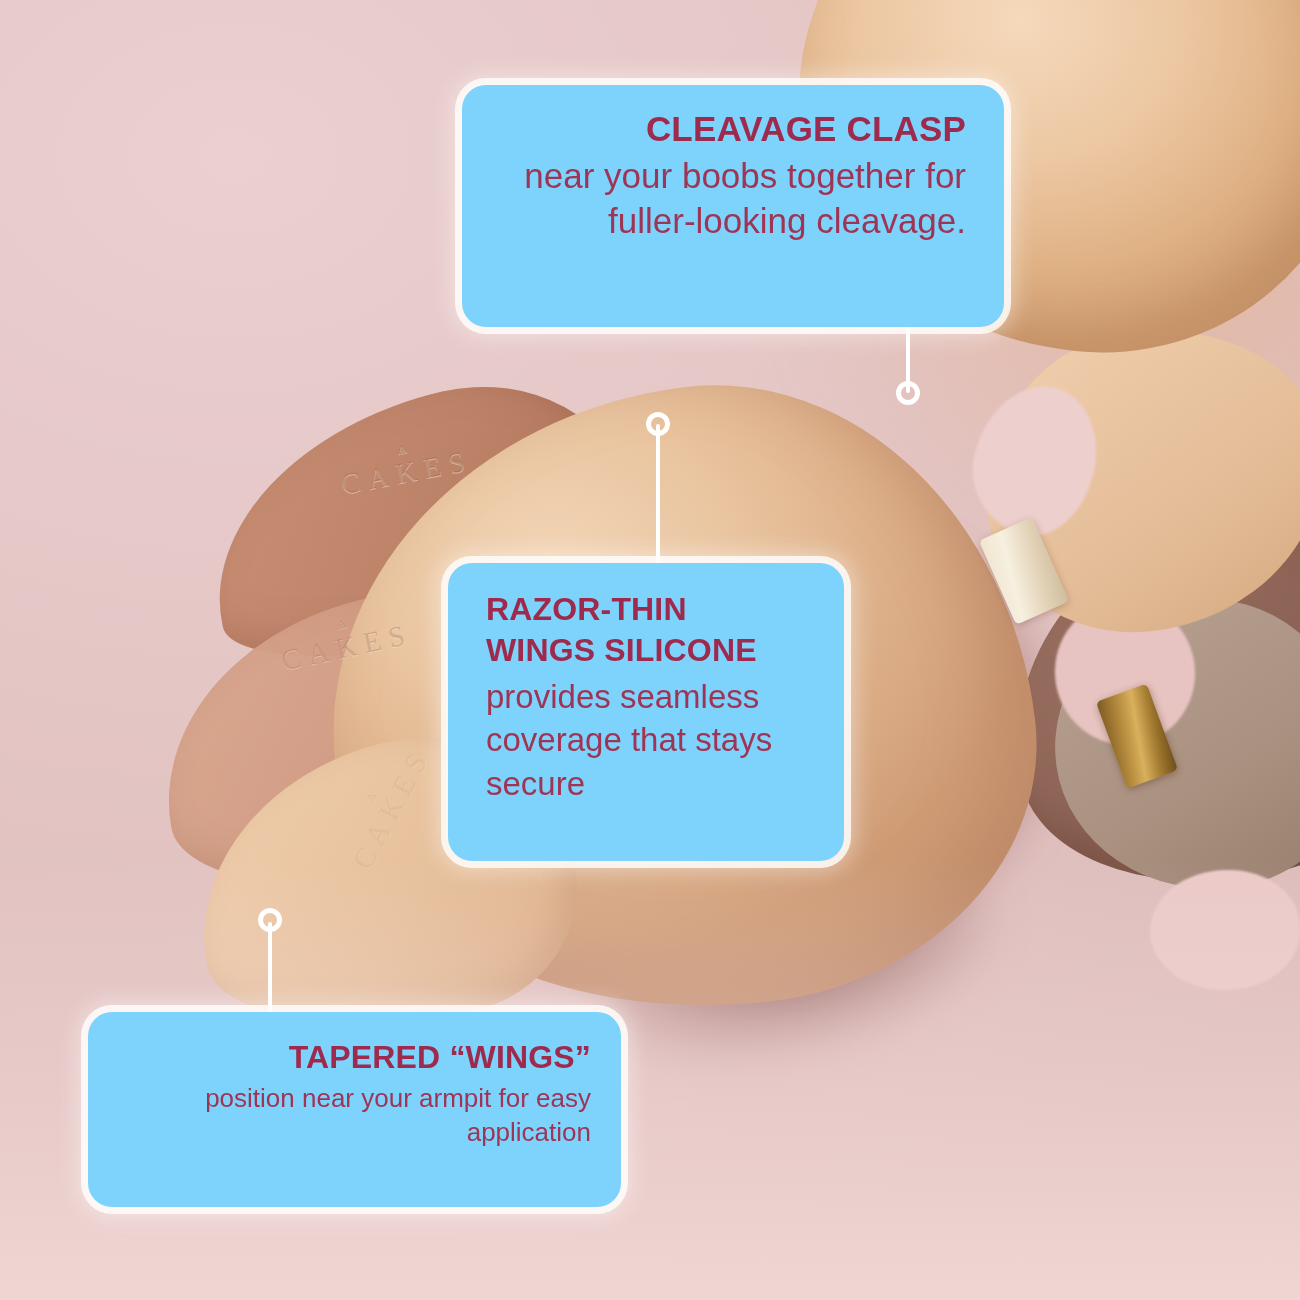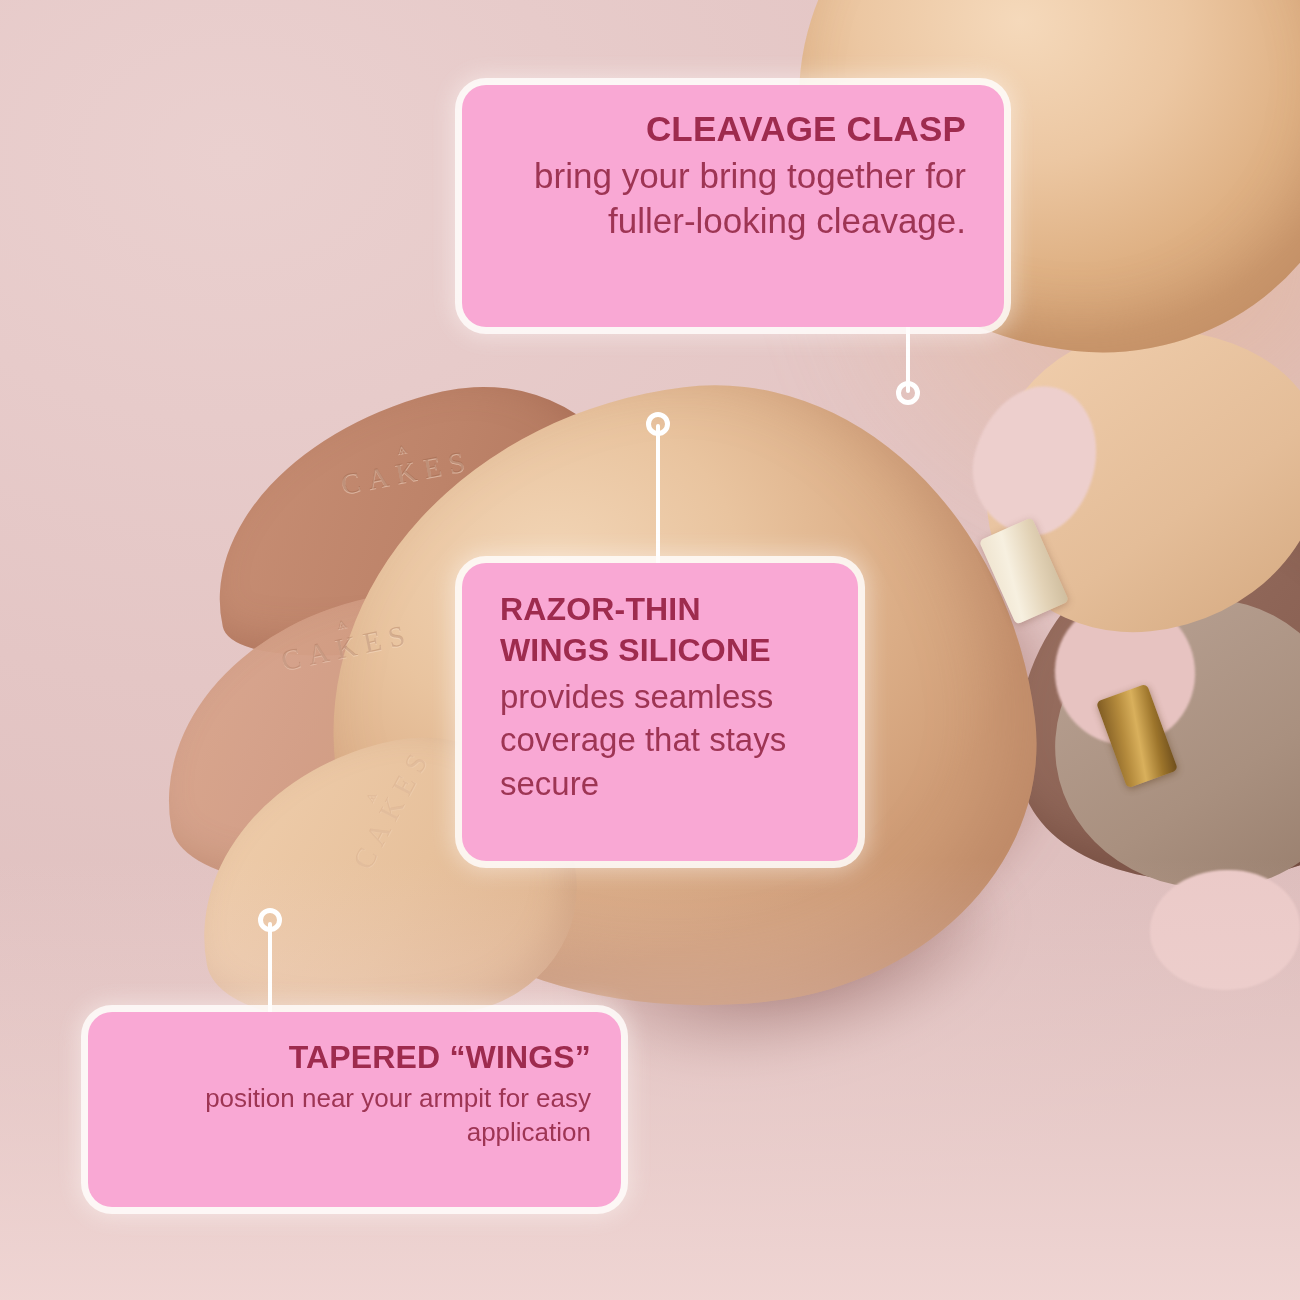--- a/index.html
+++ b/index.html
@@ -161,21 +161,21 @@
     letter-spacing:.26em;
     font-size:29px;
   }
   .emb-1{left:300px;top:440px;width:210px;transform:rotate(-11deg);}
   .emb-2{left:245px;top:615px;width:200px;transform:rotate(-12deg);opacity:.72;}
   .emb-3{left:290px;top:780px;width:190px;transform:rotate(-62deg);opacity:.4;color:rgba(170,115,85,.35);}
 
   
   .callout{
     position:absolute;
-    background:#f9a8d4;
+    background:#7dd3fc;
     border-radius:24px;
     box-shadow:0 0 0 7px rgba(255,252,251,.82), 0 0 22px 10px rgba(255,250,248,.45);
     box-sizing:border-box;
   }
   .callout .title{
     font-weight:bold;
     color:#9e2b4e;
     letter-spacing:.005em;
   }
   .callout .body{
@@ -187,21 +187,21 @@
   #card-cleavage{
     left:462px;top:85px;width:542px;height:242px;
     padding:24px 38px 22px 30px;
     text-align:right;
   }
   #card-cleavage .title{font-size:35px;line-height:1.12;}
   #card-cleavage .body{font-size:35px;line-height:1.28;margin-top:6px;}
 
   
   #card-silicone{
-    left:462px;top:563px;width:396px;height:298px;
+    left:448px;top:563px;width:396px;height:298px;
     padding:26px 30px 20px 38px;
     text-align:left;
   }
   #card-silicone .title{font-size:32px;line-height:1.28;}
   #card-silicone .body{font-size:33px;line-height:1.32;margin-top:4px;}
 
   
   #card-wings{
     left:88px;top:1012px;width:533px;height:195px;
     padding:26px 30px 20px 48px;
@@ -274,21 +274,21 @@
   <div class="ring" id="ring-cleavage"></div>
 
   <div class="leader" id="leader-silicone"></div>
   <div class="ring" id="ring-silicone"></div>
 
   <div class="leader" id="leader-wings"></div>
   <div class="ring" id="ring-wings"></div>
 
   <div class="callout" id="card-cleavage">
     <div class="title">CLEAVAGE CLASP</div>
-    <div class="body">bring your bring together for fuller-looking cleavage.</div>
+    <div class="body">near your boobs together for fuller-looking cleavage.</div>
   </div>
 
   <div class="callout" id="card-silicone">
     <div class="title">RAZOR-THIN</div>
     <div class="title">WINGS SILICONE</div>
     <div class="body">provides seamless coverage that stays secure</div>
   </div>
 
   <div class="callout" id="card-wings">
     <div class="title">TAPERED “WINGS”</div>

